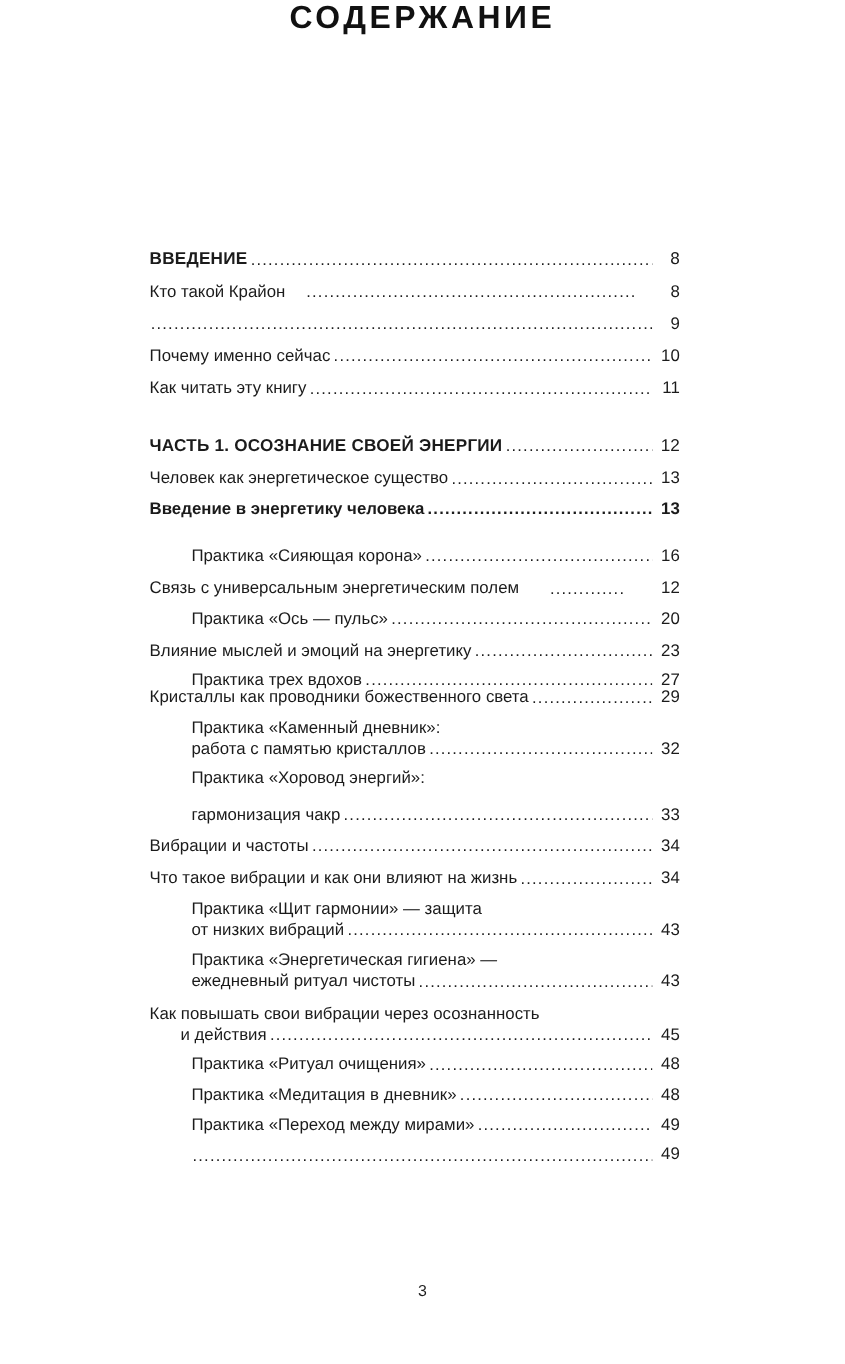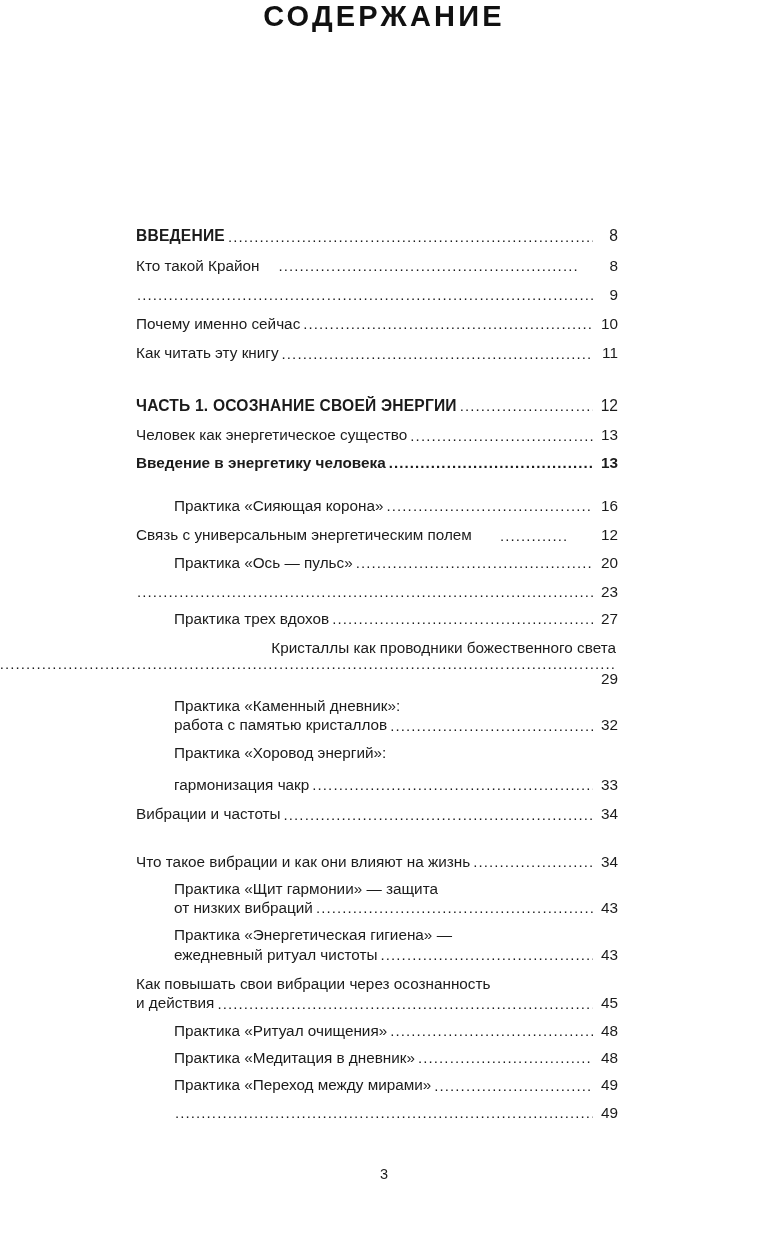--- a/index.html
+++ b/index.html
@@ -148,29 +148,30 @@
         <span class="label">Связь с универсальным энергетическим полем</span>
         <span class="dots">........................................................................................................................................................................................................</span>
         <span class="page-num">12</span>
       </div>
       <div class="entry lvl-sub" style="margin-top: 12px;">
         <span class="label">Практика «Ось — пульс»</span>
         <span class="dots">........................................................................................................................................................................................................</span>
         <span class="page-num">20</span>
       </div>
       <div class="entry lvl-main" style="margin-top: 14px;">
+        <span class="label">Влияние мыслей и эмоций на энергетику</span>
         <span class="dots">........................................................................................................................................................................................................</span>
         <span class="page-num">23</span>
       </div>
       <div class="entry lvl-sub" style="margin-top: 12px;">
         <span class="label">Практика трех вдохов</span>
         <span class="dots">........................................................................................................................................................................................................</span>
         <span class="page-num">27</span>
       </div>
-      <div class="entry lvl-main" style="margin-top: 14px; flex-direction: column;">
+      <div class="entry lvl-main" style="">
         <span class="label">Кристаллы как проводники божественного света</span>
         <span class="dots">........................................................................................................................................................................................................</span>
         <span class="page-num">29</span>
       </div>
       <div class="entry lvl-sub wrap" style="margin-top: 12px;">
         <span class="line1">Практика «Каменный дневник»:</span>
         <span class="line2" style="margin-top: 4px;">
           <span class="label">работа с памятью кристаллов</span>
           <span class="dots">........................................................................................................................................................................................................</span>
           <span class="page-num">32</span>
@@ -182,21 +183,21 @@
           <span class="label">гармонизация чакр</span>
           <span class="dots">........................................................................................................................................................................................................</span>
           <span class="page-num">33</span>
         </span>
       </div>
       <div class="entry lvl-main" style="margin-top: 14px;">
         <span class="label">Вибрации и частоты</span>
         <span class="dots">........................................................................................................................................................................................................</span>
         <span class="page-num">34</span>
       </div>
-      <div class="entry lvl-main" style="margin-top: 32px;">
+      <div class="entry lvl-main" style="margin-top: 14px;">
         <span class="label">Что такое вибрации и как они влияют на жизнь</span>
         <span class="dots">........................................................................................................................................................................................................</span>
         <span class="page-num">34</span>
       </div>
       <div class="entry lvl-sub wrap" style="margin-top: 12px;">
         <span class="line1">Практика «Щит гармонии» —  защита</span>
         <span class="line2" style="margin-top: 4px;">
           <span class="label">от низких вибраций</span>
           <span class="dots">........................................................................................................................................................................................................</span>
           <span class="page-num">43</span>
@@ -205,21 +206,21 @@
       <div class="entry lvl-sub wrap" style="margin-top: 12px;">
         <span class="line1">Практика «Энергетическая гигиена» —</span>
         <span class="line2" style="margin-top: 4px;">
           <span class="label">ежедневный ритуал чистоты</span>
           <span class="dots">........................................................................................................................................................................................................</span>
           <span class="page-num">43</span>
         </span>
       </div>
       <div class="entry lvl-main wrap" style="margin-top: 14px;">
         <span class="line1">Как повышать свои вибрации через осознанность</span>
-        <span class="line2" style="margin-top: 4px;">
+        <span class="line2" style="margin-top: 4px; margin-left: 28px;">
           <span class="label">и действия</span>
           <span class="dots">........................................................................................................................................................................................................</span>
           <span class="page-num">45</span>
         </span>
       </div>
       <div class="entry lvl-sub" style="margin-top: 12px;">
         <span class="label">Практика «Ритуал очищения»</span>
         <span class="dots">........................................................................................................................................................................................................</span>
         <span class="page-num">48</span>
       </div>

